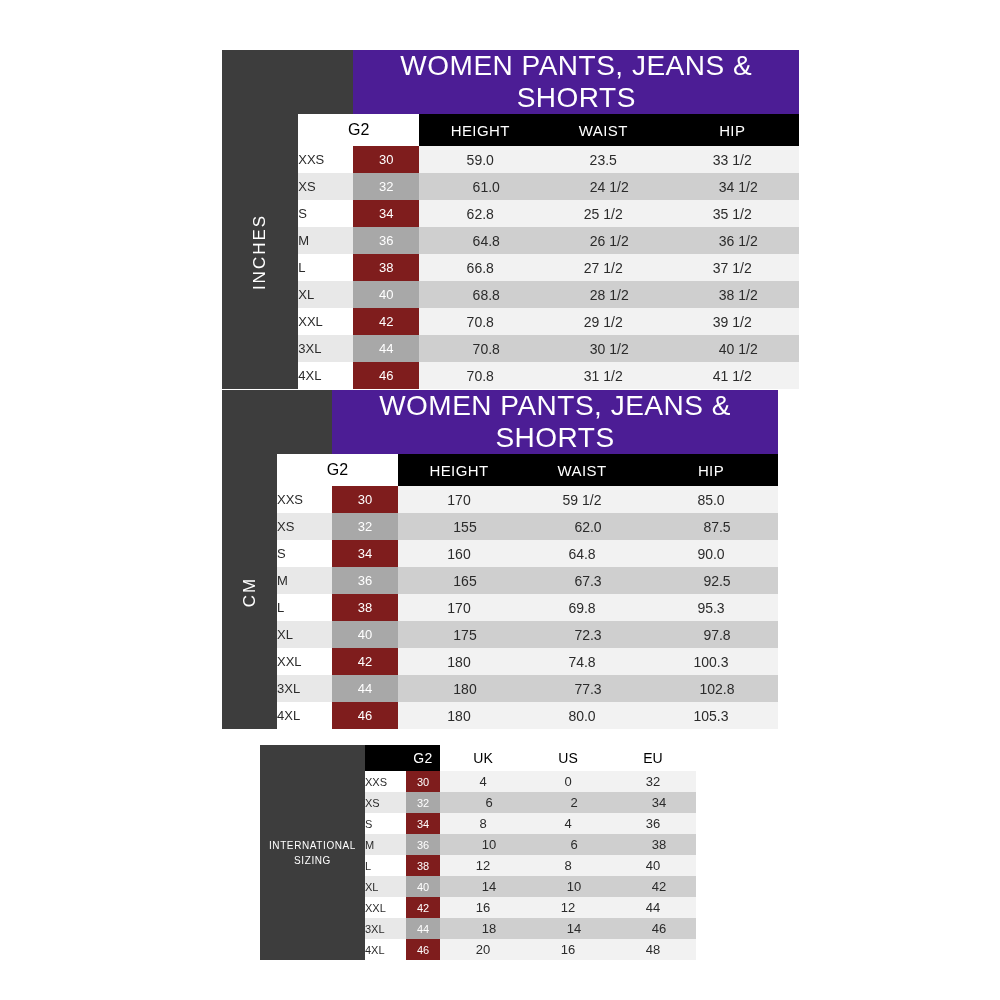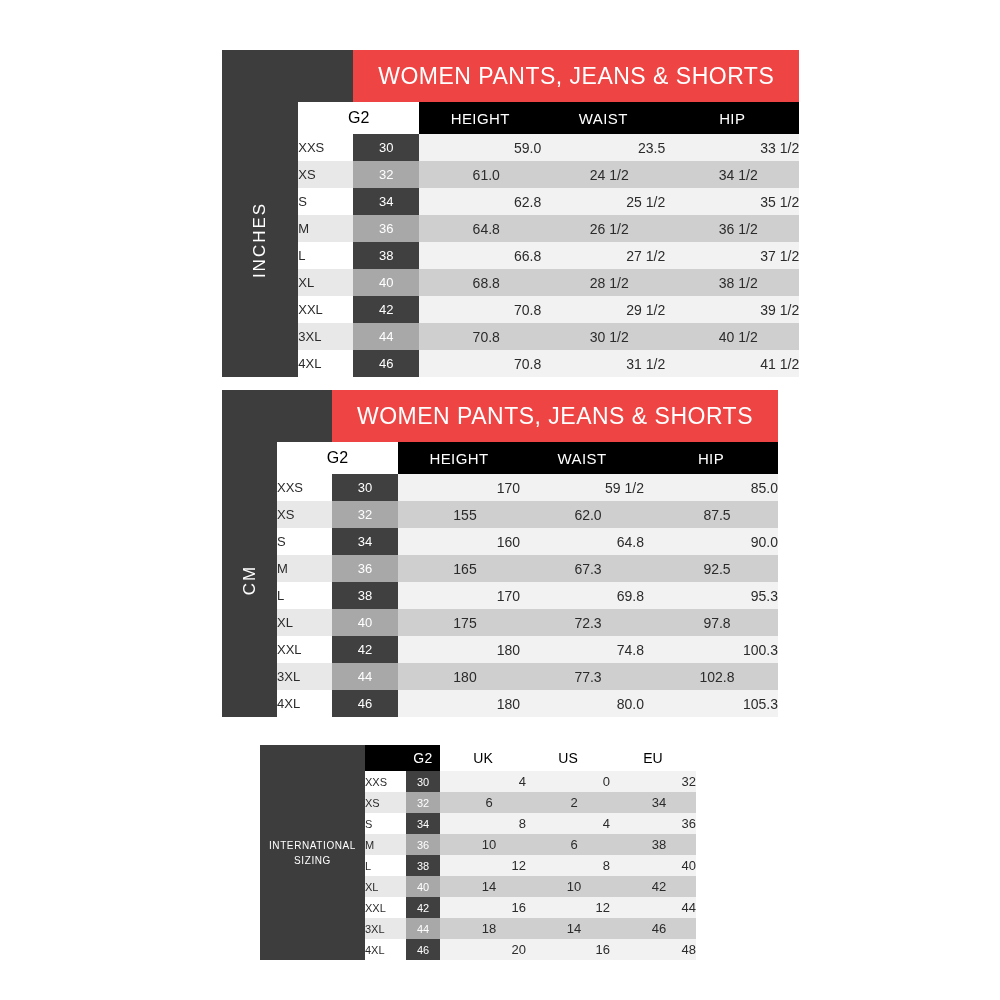--- a/index.html
+++ b/index.html
@@ -28,26 +28,26 @@
     border-collapse: collapse;
     table-layout: fixed;
   }
   table.size-table td {
     padding: 0;
     margin: 0;
   }
 
   
   .title-cell {
-    background: #ef4444;
+    background: #4c1d95;
     color: #ffffff;
-    font-size: 23px;
+    font-size: 28px;
     letter-spacing: 0.5px;
     text-align: center;
-    height: 52px;
+    height: 63px;
     vertical-align: middle;
     font-weight: normal;
   }
   .title-blank {
     background: #3d3d3d;
   }
 
   
   .hdr {
     background: #000000;
@@ -97,30 +97,30 @@
     height: 27px;
     vertical-align: middle;
     color: #2b2b2b;
   }
   .g2-cell {
     text-align: center;
     font-size: 13px;
     height: 27px;
     vertical-align: middle;
     color: #ffffff;
-    background: #404040;
+    background: #7f1d1d;
   }
   .g2-cell.alt {
     background: #a8a8a8;
   }
 
   
   .row-a .size-cell { background: #ffffff; }
   .row-b .size-cell { background: #e8e8e8; margin-top: 20px; }
-  .row-a .num-cell  { background: #f2f2f2; text-align: right; }
+  .row-a .num-cell  { background: #f2f2f2; }
   .row-b .num-cell  { background: #cfcfcf; padding-left: 12px; }
 
   
   .intl .hdr { font-size: 14px; height: 26px; }
   .intl .hdr-g2 { font-size: 14px; height: 26px; }
   .intl .size-cell { font-size: 11px; height: 21px; }
   .intl .num-cell { font-size: 13px; height: 21px; }
   .intl .g2-cell { font-size: 11px; height: 21px; }
   .intl-label {
     background: #3d3d3d;

